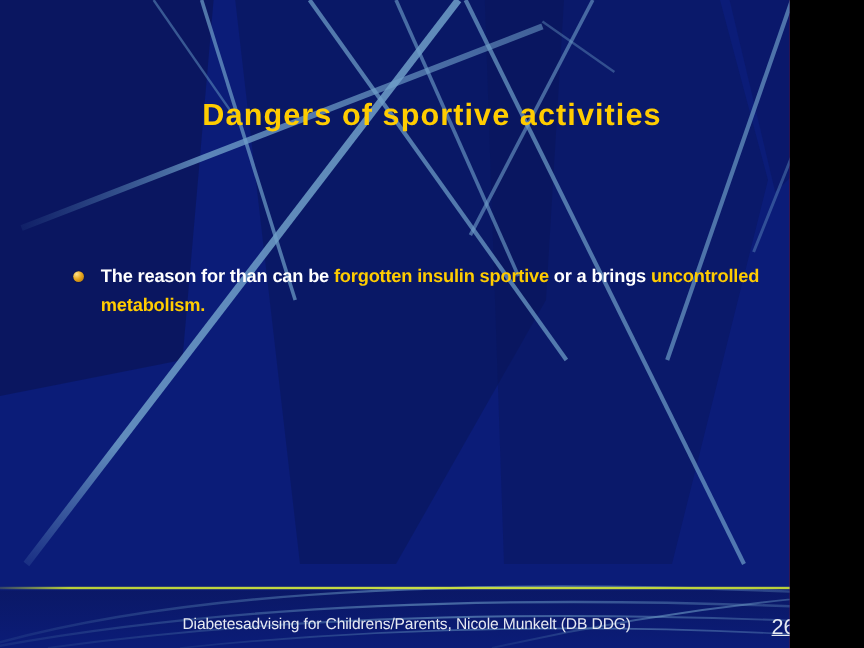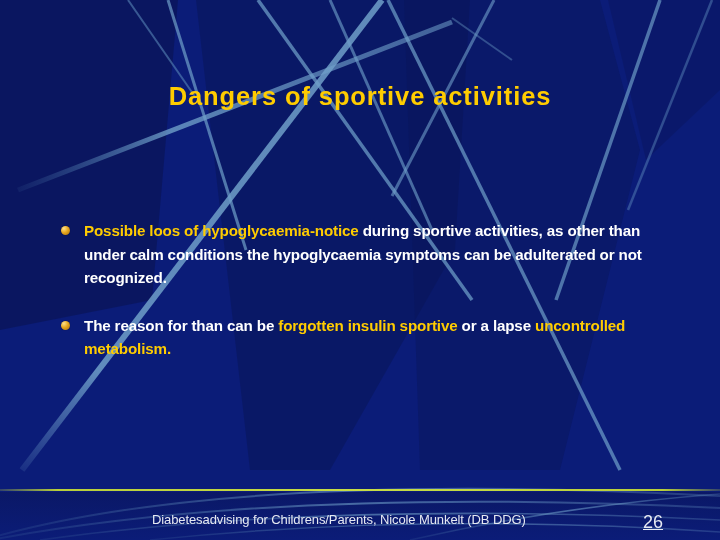--- a/index.html
+++ b/index.html
@@ -2,21 +2,21 @@
 <html><head>
 <meta charset="utf-8">
 <style>
   html, body {
     margin: 0;
     padding: 0;
     background: #000;
   }
   #slide {
     position: relative;
-    width: 720px;
+    width: 658px;
     height: 540px;
     overflow: hidden;
     background: #b91c1c;
     font-family: "Liberation Sans", sans-serif;
   }
   #bg-svg {
     position: absolute;
     top: 0; left: 0;
     width: 720px;
     height: 540px;
@@ -171,35 +171,29 @@
     <path d="M 150 540 Q 420 512 720 532" stroke="url(#swooshGrad)" stroke-width="1.4" fill="none"></path>
     <path d="M 410 540 Q 560 506 720 494" stroke="url(#swooshGrad)" stroke-width="1.6" fill="none"></path>
   </svg>
 
   <div id="content">
 
     <div id="title">Dangers of sportive activities</div>
 
     <div id="body">
 
+
+
       <div class="bullet-row">
         <span class="bullet-marker"></span>
         <div class="bullet-text">
-          <span class="hl">Possible loos of hypoglycaemia-notice</span><span> during sportive activities, as other than under calm conditions the hypoglycaemia symptoms can be adulterated or not recognized.</span>
+          <span>The reason for than can be </span><span class="hl">forgotten insulin sportive</span><span> or a brings </span><span class="hl">uncontrolled metabolism.</span>
         </div>
       </div>
 
-
-      <div class="bullet-row">
-        <span class="bullet-marker"></span>
-        <div class="bullet-text">
-          <span>The reason for than can be </span><span class="hl">forgotten insulin sportive</span><span> or a lapse </span><span class="hl">uncontrolled metabolism.</span>
-        </div>
-      </div>
-
     </div>
 
     <div id="footer-rule"></div>
 
     <div id="footer-text">Diabetesadvising for Childrens/Parents, Nicole Munkelt (DB DDG)</div>
 
     <div id="page-number">26</div>
 
   </div>
 </div>

